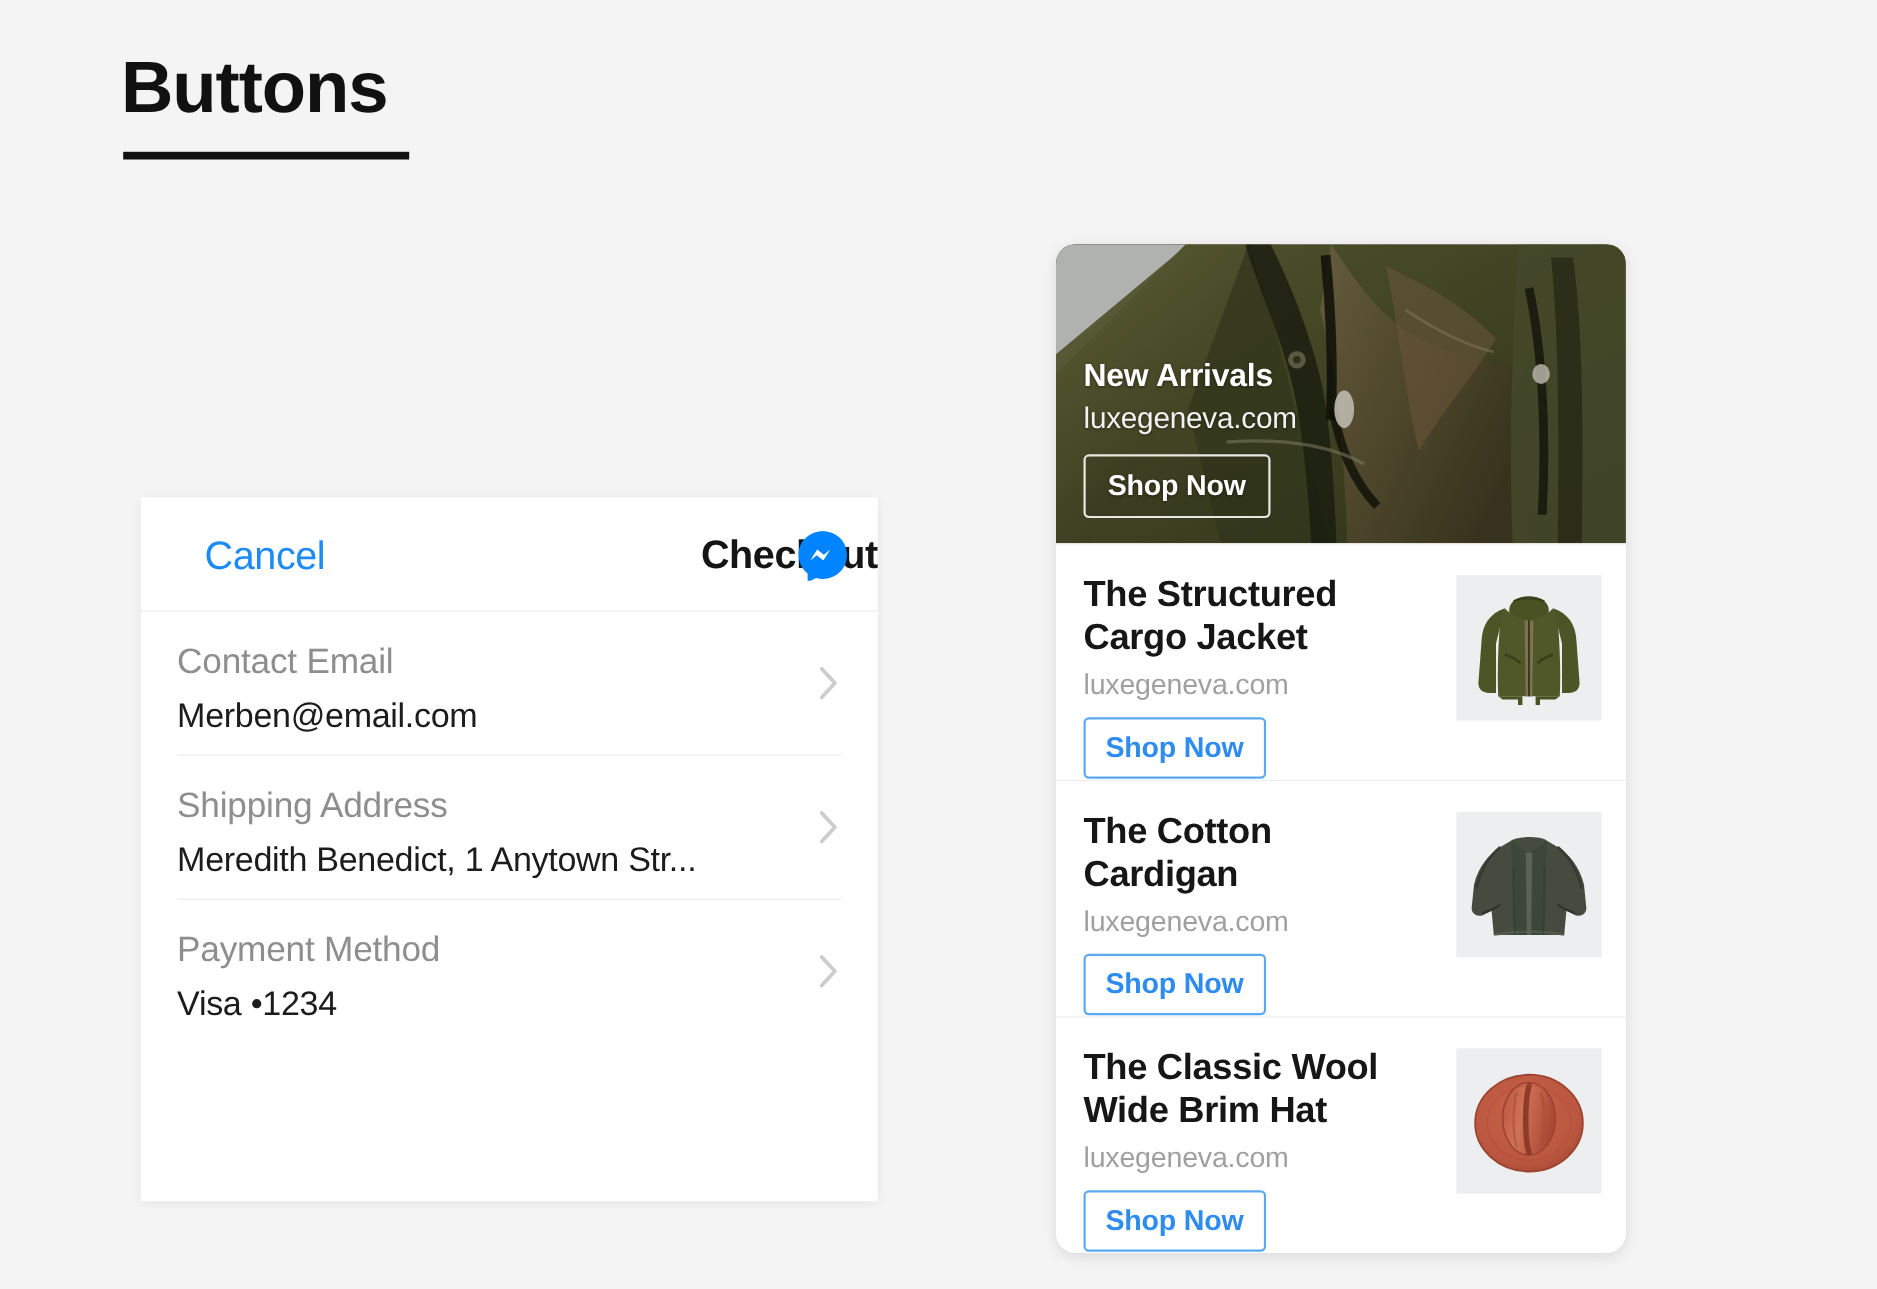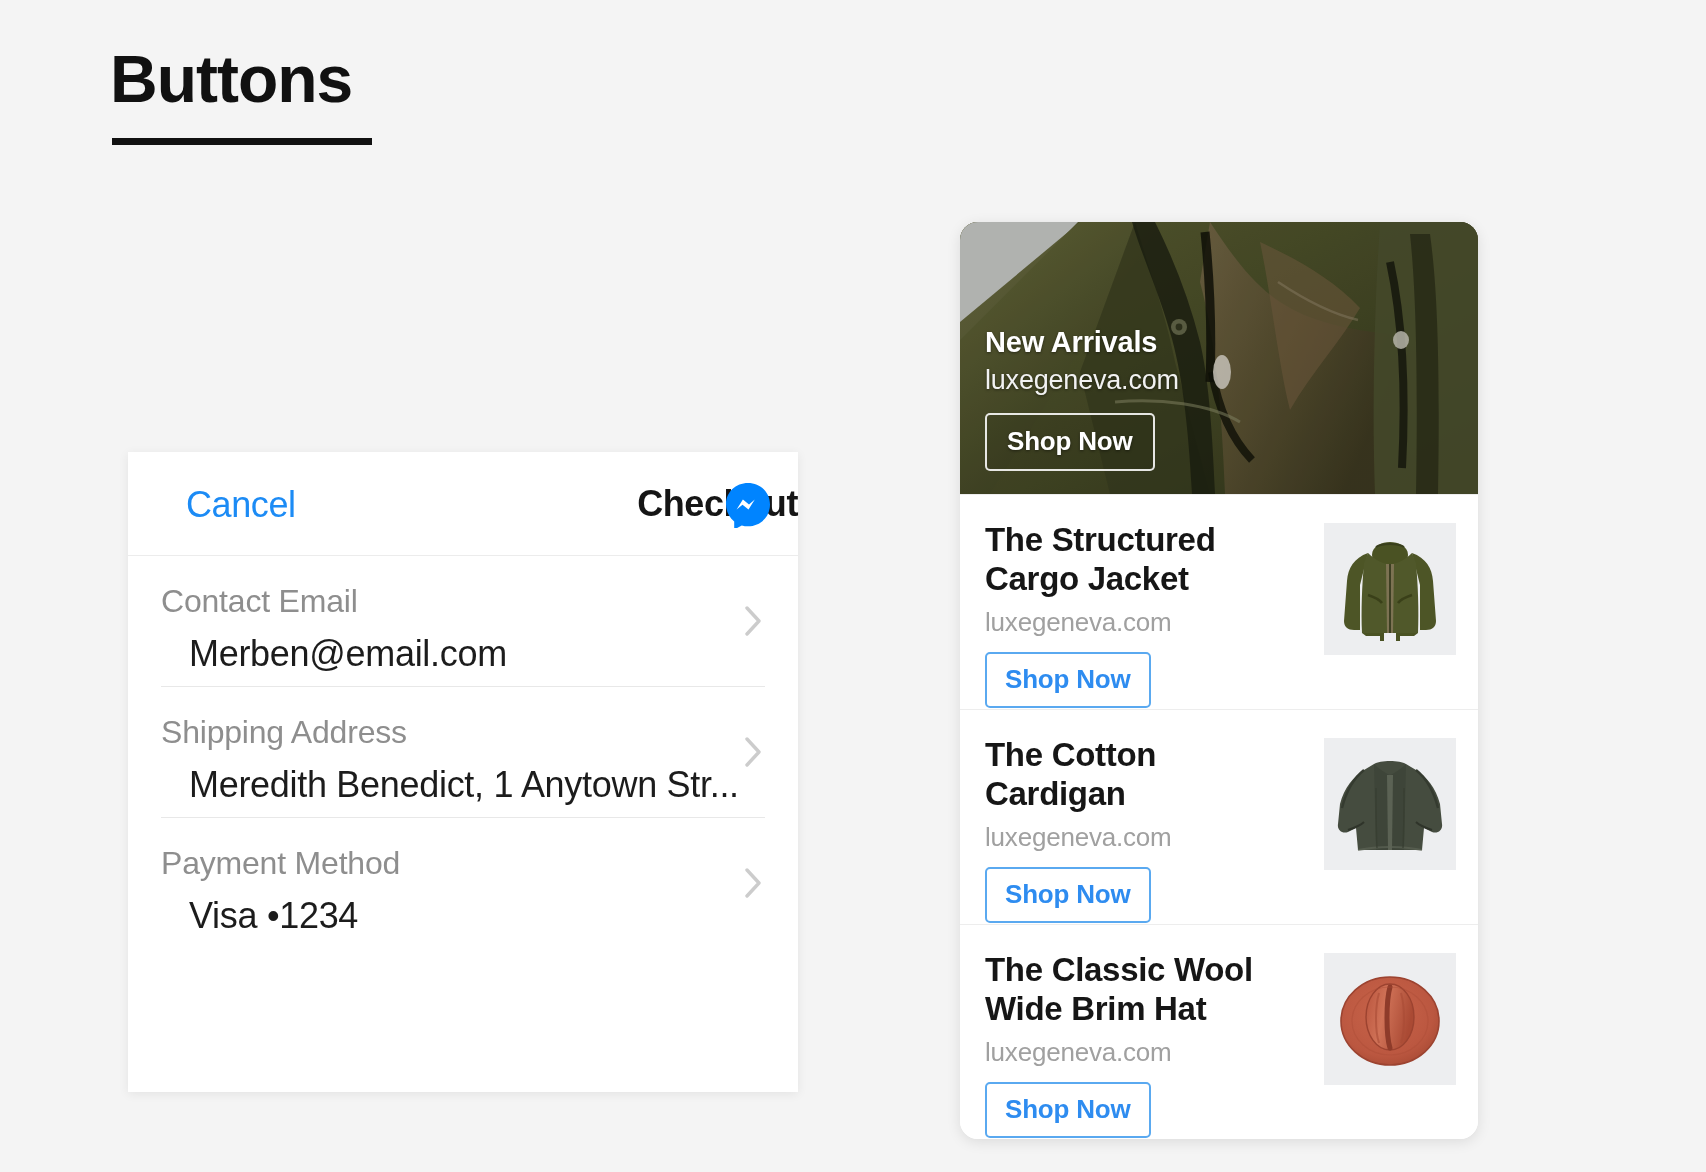--- a/index.html
+++ b/index.html
@@ -92,25 +92,24 @@
     left: 0;
     top: 27px;
     font-size: 32px;
     color: #8e8e8e;
     letter-spacing: -0.2px;
   }
   .row-value {
     position: absolute;
     left: 0;
     top: 77px;
-    font-size: 36px;
+    font-size: 31px;
     color: #1c1c1c;
     letter-spacing: -0.3px;
     white-space: nowrap;
-    margin-left: 28px;
   }
   .row-chevron {
     position: absolute;
     right: 3px;
     top: 50%;
     margin-top: -16px;
     width: 17px;
     height: 32px;
   }
 

